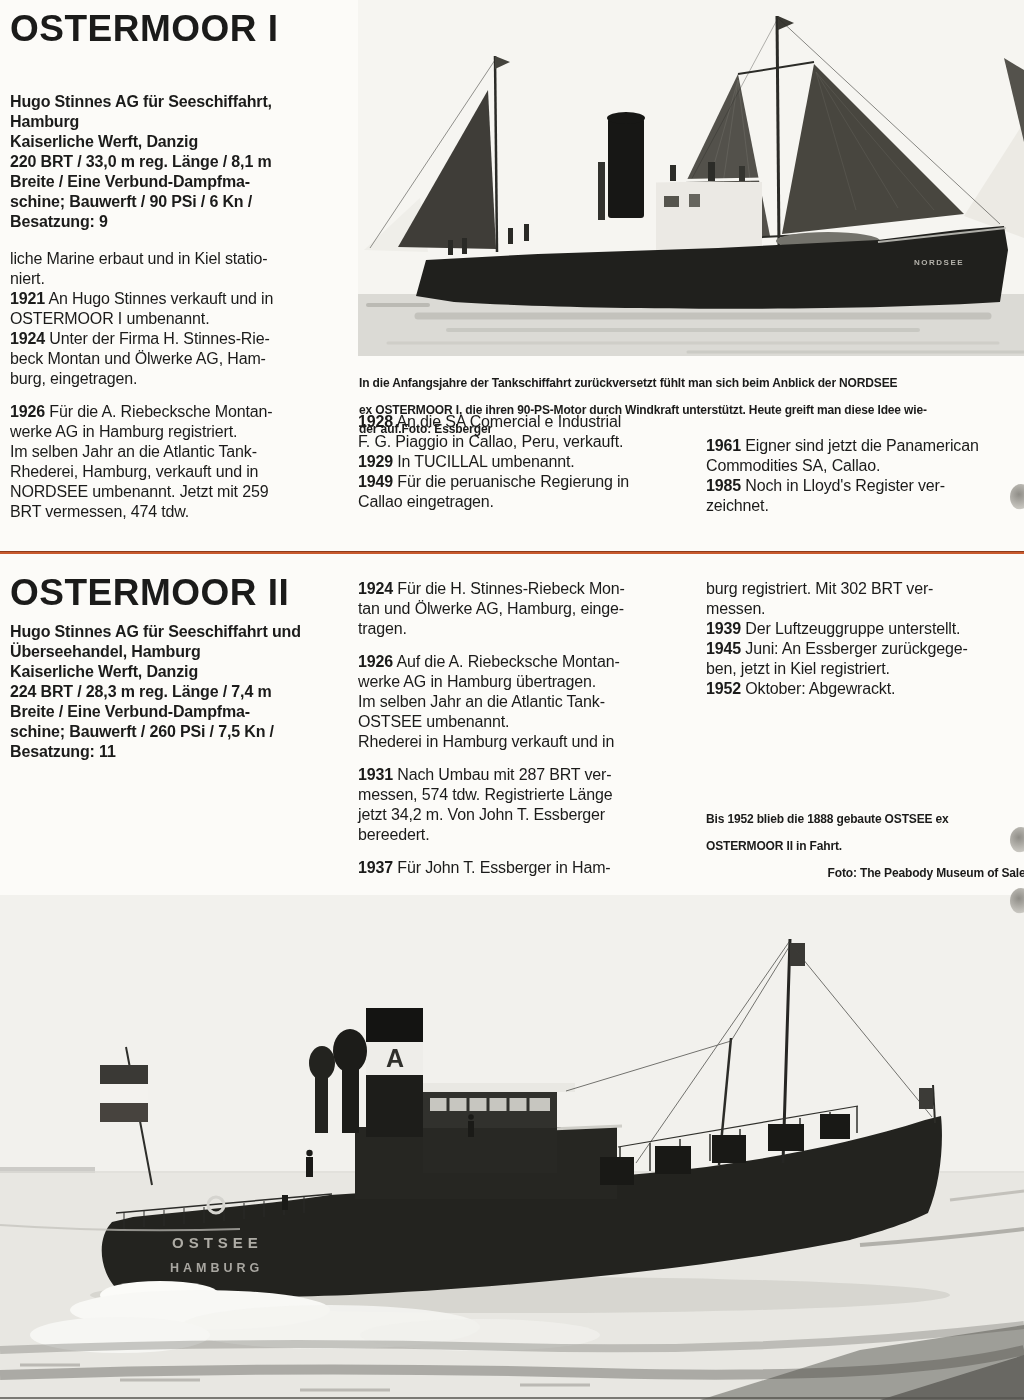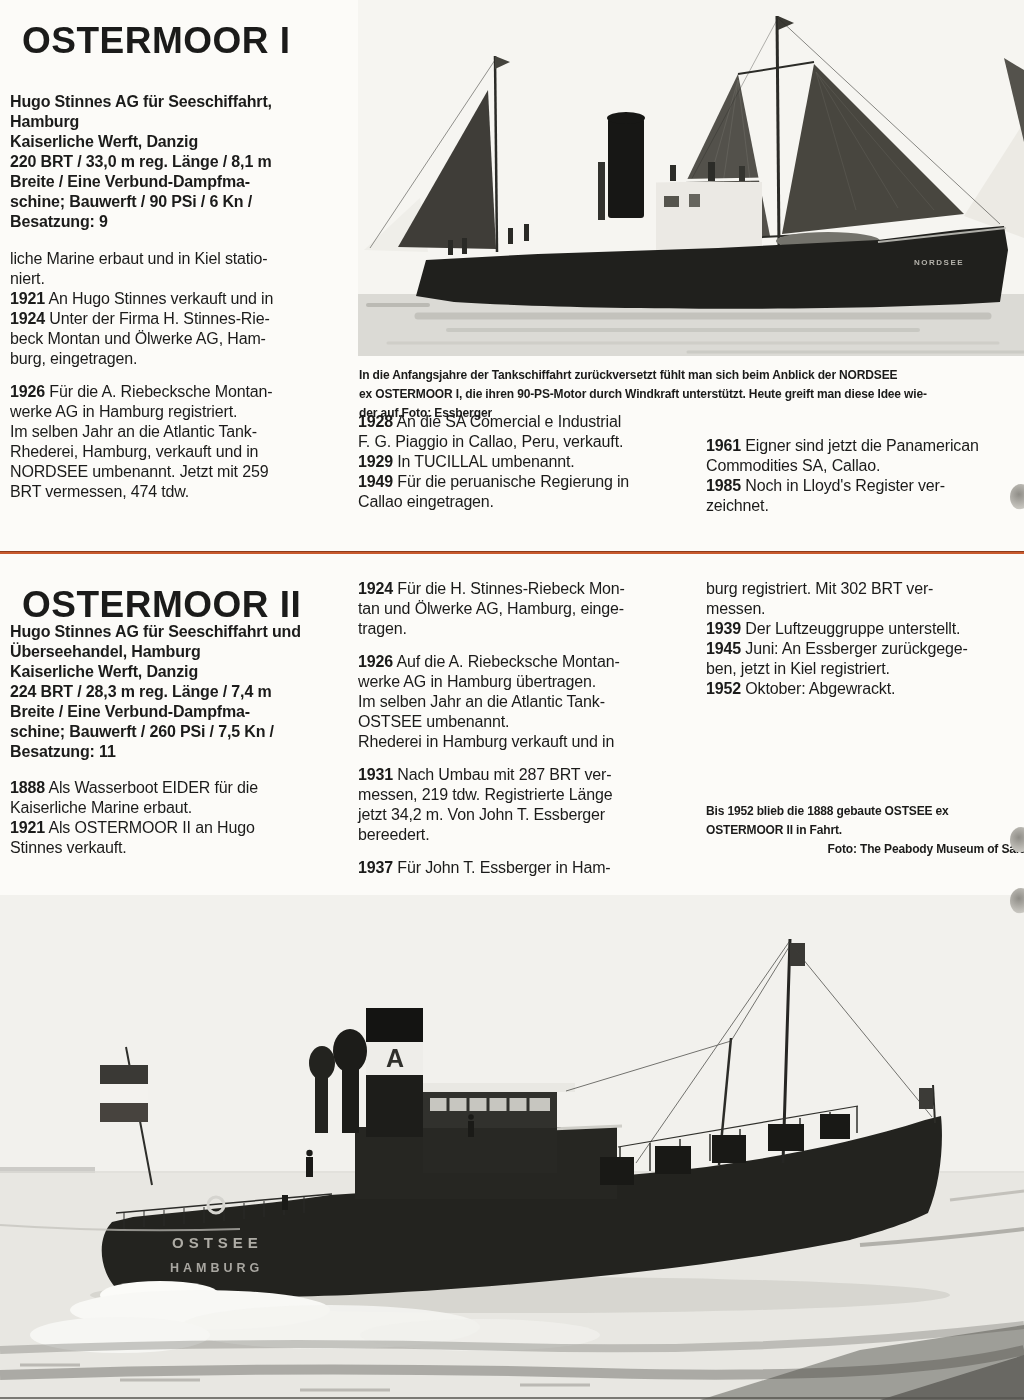--- a/index.html
+++ b/index.html
@@ -1,25 +1,25 @@
 <!DOCTYPE html>
 <html><head>
 <meta charset="utf-8">
 <style>
   html,body{margin:0;padding:0;background:#e8e8e6;}
   .page{position:relative;width:1024px;height:1400px;background:#fcfbf8;overflow:hidden;
         font-family:"Liberation Sans",sans-serif;color:#1b1b1a;}
-  .h1{position:absolute;margin:12px;font-size:37px;font-weight:700;letter-spacing:.5px;white-space:nowrap;}
+  .h1{position:absolute;margin:0;font-size:37px;font-weight:700;letter-spacing:.5px;white-space:nowrap;}
   .col{position:absolute;}
   .ln{white-space:nowrap;font-size:16px;line-height:20px;letter-spacing:-.15px;}
   .ln b{font-weight:700;}
   .specs .ln{font-weight:700;}
   .pg{margin-top:13px;}
   .cap{position:absolute;font-size:12px;font-weight:700;line-height:19px;letter-spacing:-.1px;}
-  .cap .ln{font-size:12px;line-height:19px;}
+  .cap .ln{font-size:12px;line-height:19px;margin-top:8px;}
   .caprow{display:flex;justify-content:flex-start;white-space:nowrap;}
   .rule{position:absolute;left:0;top:551px;width:1024px;height:3px;background:#c85a2e;
         box-shadow:0 1px 0 #8f3c1c inset;}
   svg{position:absolute;display:block;}
   svg text{font-family:"Liberation Sans",sans-serif;}
   .blob{position:absolute;width:22px;height:26px;border-radius:50%;
         background:radial-gradient(circle at 40% 40%, #8f8d87, #c9c7c1 70%, transparent 75%);}
   .scanedge{position:absolute;left:0;top:1397px;width:1024px;height:2px;background:#55544f;opacity:.75;}
 </style>
 </head>
@@ -93,20 +93,21 @@
     <div class="ln">220 BRT / 33,0 m reg. Länge / 8,1 m</div>
     <div class="ln">Breite / Eine Verbund-Dampfma-</div>
     <div class="ln">schine; Bauwerft / 90 PSi / 6 Kn /</div>
     <div class="ln">Besatzung: 9</div>
   </div>
 
   <div class="col" style="left:10px;top:249px;width:340px">
     <div class="ln"><span>liche Marine erbaut und in Kiel statio-</span></div>
     <div class="ln"><span>niert.</span></div>
     <div class="ln"><b>1921</b><span> An Hugo Stinnes verkauft und in</span></div>
+    <div class="ln"><span>OSTERMOOR I umbenannt.</span></div>
     <div class="ln"><b>1924</b><span> Unter der Firma H. Stinnes-Rie-</span></div>
     <div class="ln"><span>beck Montan und Ölwerke AG, Ham-</span></div>
     <div class="ln"><span>burg, eingetragen.</span></div>
     <div class="ln pg"><b>1926</b><span> Für die A. Riebecksche Montan-</span></div>
     <div class="ln"><span>werke AG in Hamburg registriert.</span></div>
     <div class="ln"><span>Im selben Jahr an die Atlantic Tank-</span></div>
     <div class="ln"><span>Rhederei, Hamburg, verkauft und in</span></div>
     <div class="ln"><span>NORDSEE umbenannt. Jetzt mit 259</span></div>
     <div class="ln"><span>BRT vermessen, 474 tdw.</span></div>
   </div>
@@ -142,38 +143,32 @@
   <div class="col specs" style="left:10px;top:622px;width:340px">
     <div class="ln">Hugo Stinnes AG für Seeschiffahrt und</div>
     <div class="ln">Überseehandel, Hamburg</div>
     <div class="ln">Kaiserliche Werft, Danzig</div>
     <div class="ln">224 BRT / 28,3 m reg. Länge / 7,4 m</div>
     <div class="ln">Breite / Eine Verbund-Dampfma-</div>
     <div class="ln">schine; Bauwerft / 260 PSi / 7,5 Kn /</div>
     <div class="ln">Besatzung: 11</div>
   </div>
 
-  <div class="col" style="left:10px;top:778px;width:340px">
-    <div class="ln"><b>1888</b><span> Als Wasserboot EIDER für die</span></div>
-    <div class="ln"><span>Kaiserliche Marine erbaut.</span></div>
-    <div class="ln"><b>1921</b><span> Als OSTERMOOR II an Hugo</span></div>
-    <div class="ln"><span>Stinnes verkauft.</span></div>
-  </div>
 
   <div class="col" style="left:358px;top:579px;width:340px">
     <div class="ln"><b>1924</b><span> Für die H. Stinnes-Riebeck Mon-</span></div>
     <div class="ln"><span>tan und Ölwerke AG, Hamburg, einge-</span></div>
     <div class="ln"><span>tragen.</span></div>
     <div class="ln pg"><b>1926</b><span> Auf die A. Riebecksche Montan-</span></div>
     <div class="ln"><span>werke AG in Hamburg übertragen.</span></div>
     <div class="ln"><span>Im selben Jahr an die Atlantic Tank-</span></div>
     <div class="ln"><span>OSTSEE umbenannt.</span></div>
     <div class="ln"><span>Rhederei in Hamburg verkauft und in</span></div>
     <div class="ln pg"><b>1931</b><span> Nach Umbau mit 287 BRT ver-</span></div>
-    <div class="ln"><span>messen, 219 tdw. Registrierte Länge</span></div>
+    <div class="ln"><span>messen, 574 tdw. Registrierte Länge</span></div>
     <div class="ln"><span>jetzt 34,2 m. Von John T. Essberger</span></div>
     <div class="ln"><span>bereedert.</span></div>
     <div class="ln pg"><b>1937</b><span> Für John T. Essberger in Ham-</span></div>
   </div>
 
   <div class="col" style="left:706px;top:579px;width:330px">
     <div class="ln"><span>burg registriert. Mit 302 BRT ver-</span></div>
     <div class="ln"><span>messen.</span></div>
     <div class="ln"><b>1939</b><span> Der Luftzeuggruppe unterstellt.</span></div>
     <div class="ln"><b>1945</b><span> Juni: An Essberger zurückgege-</span></div>

